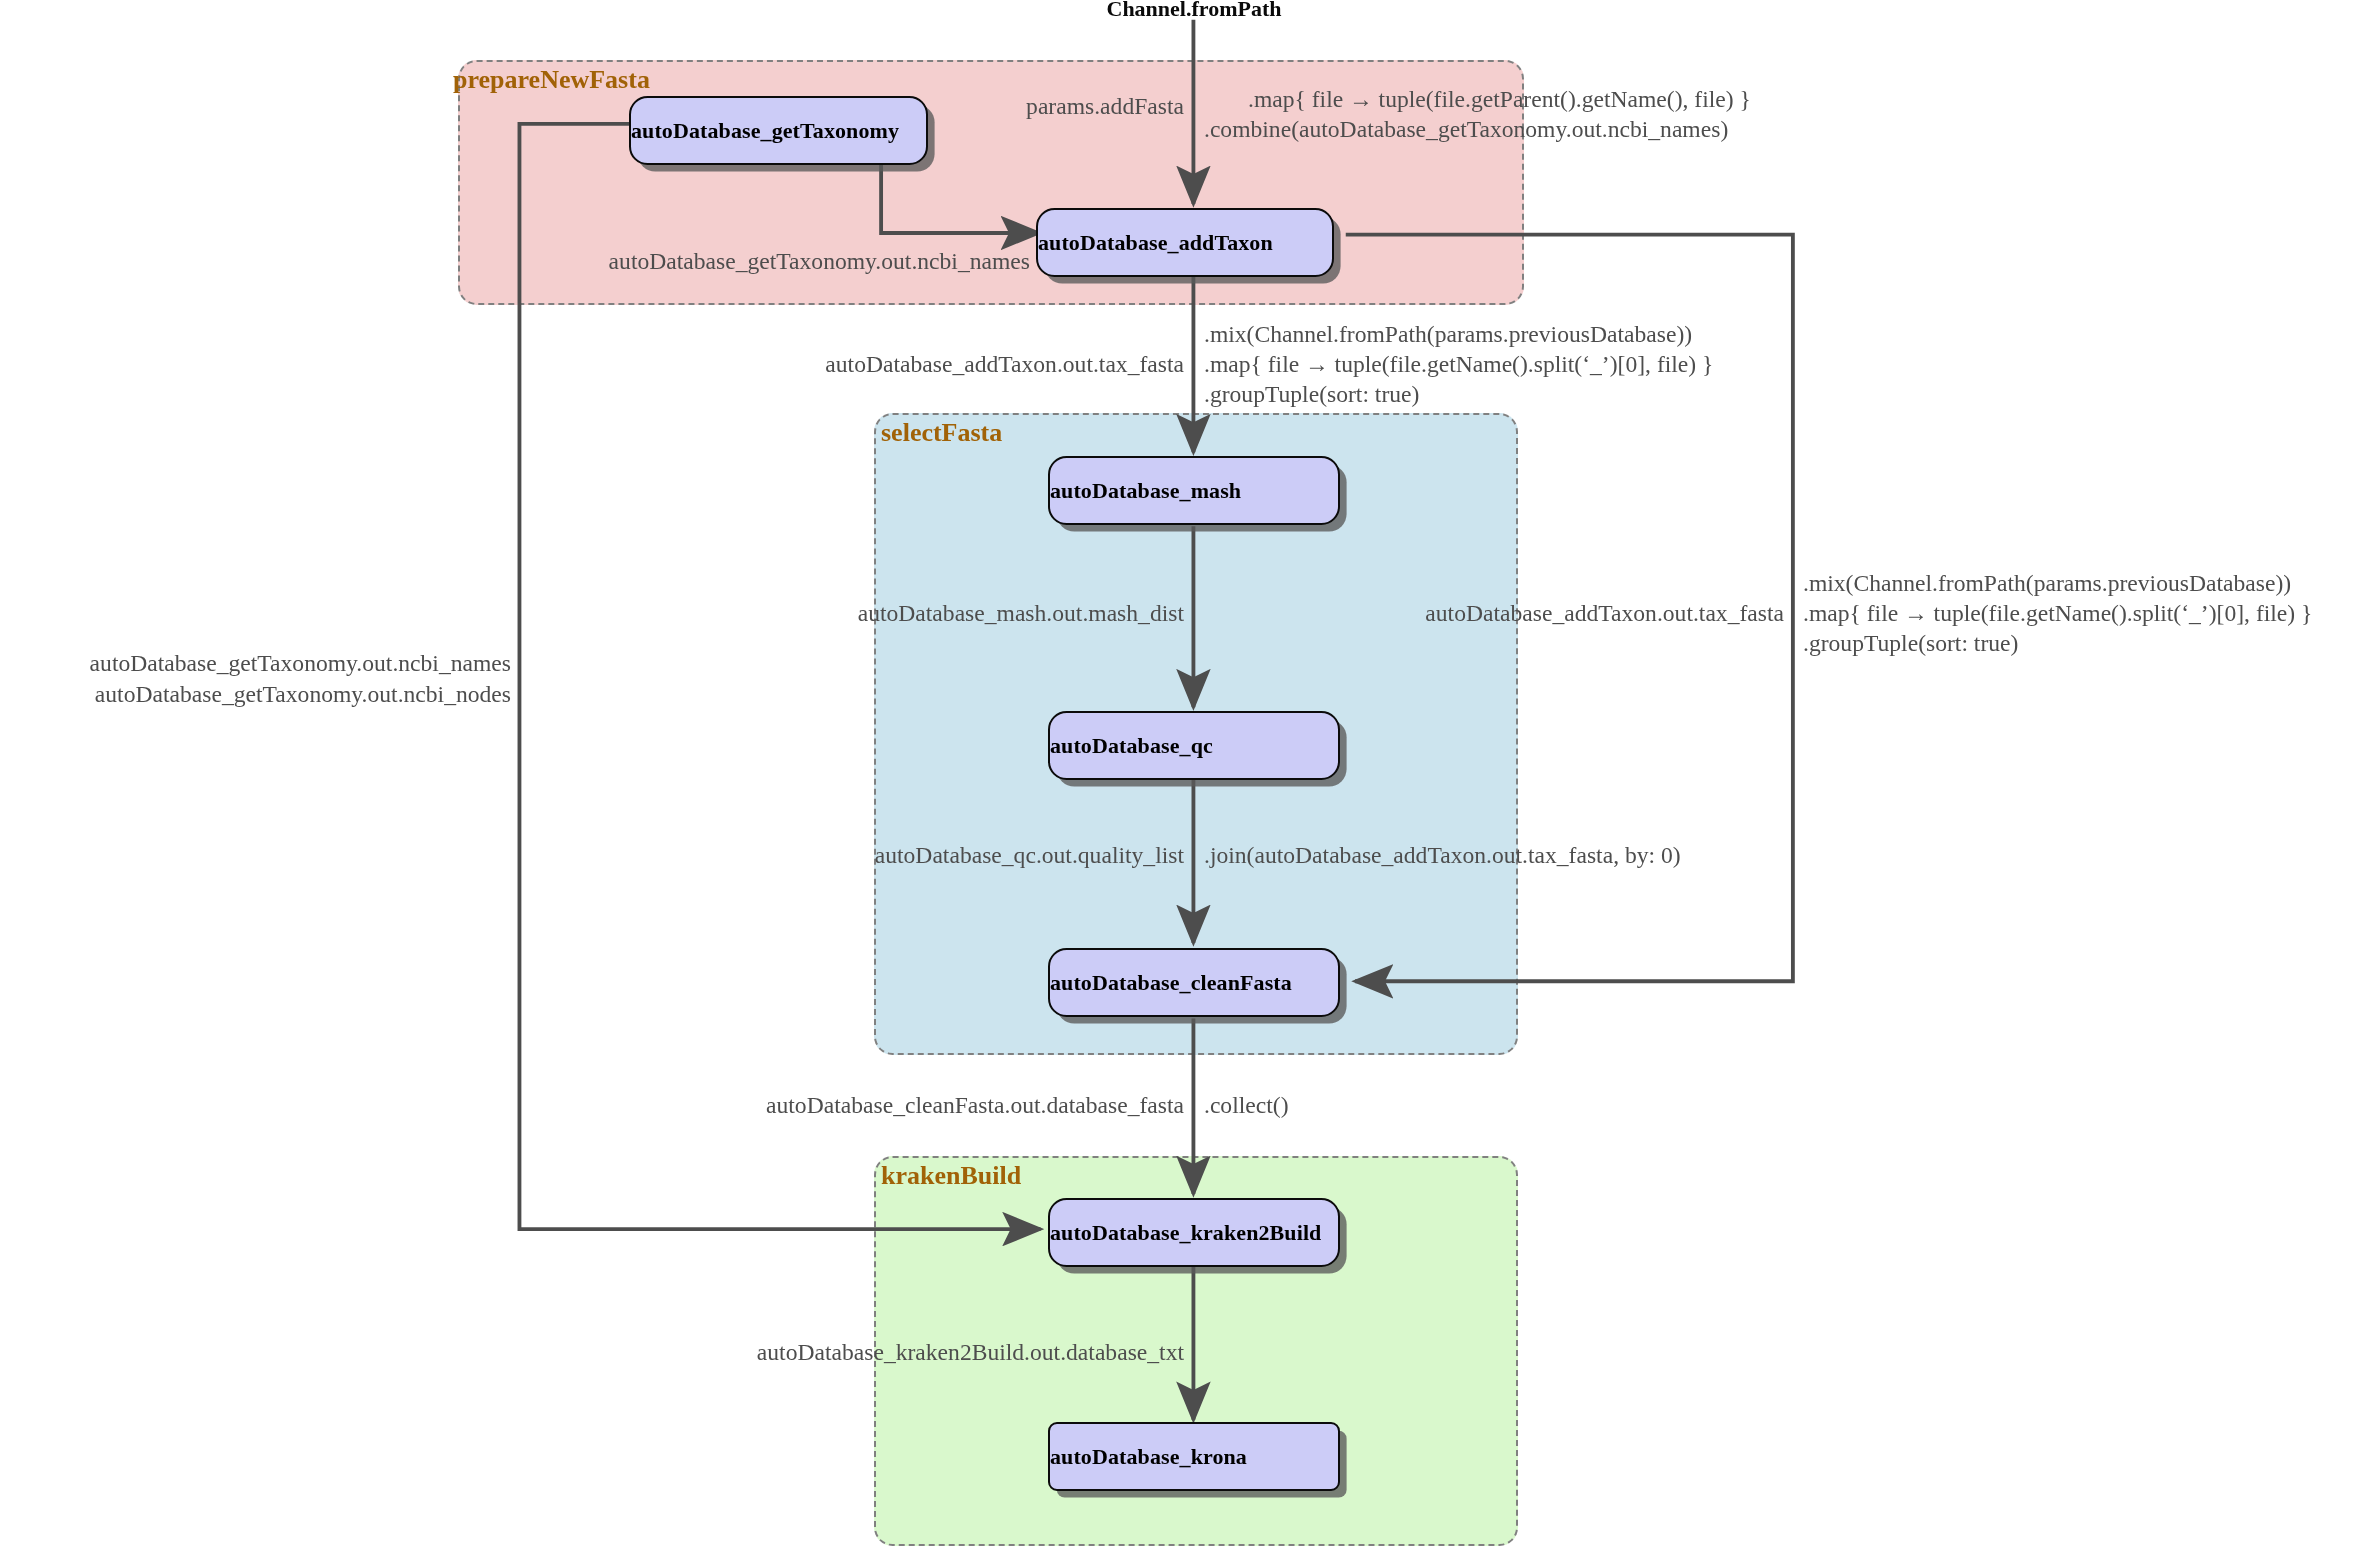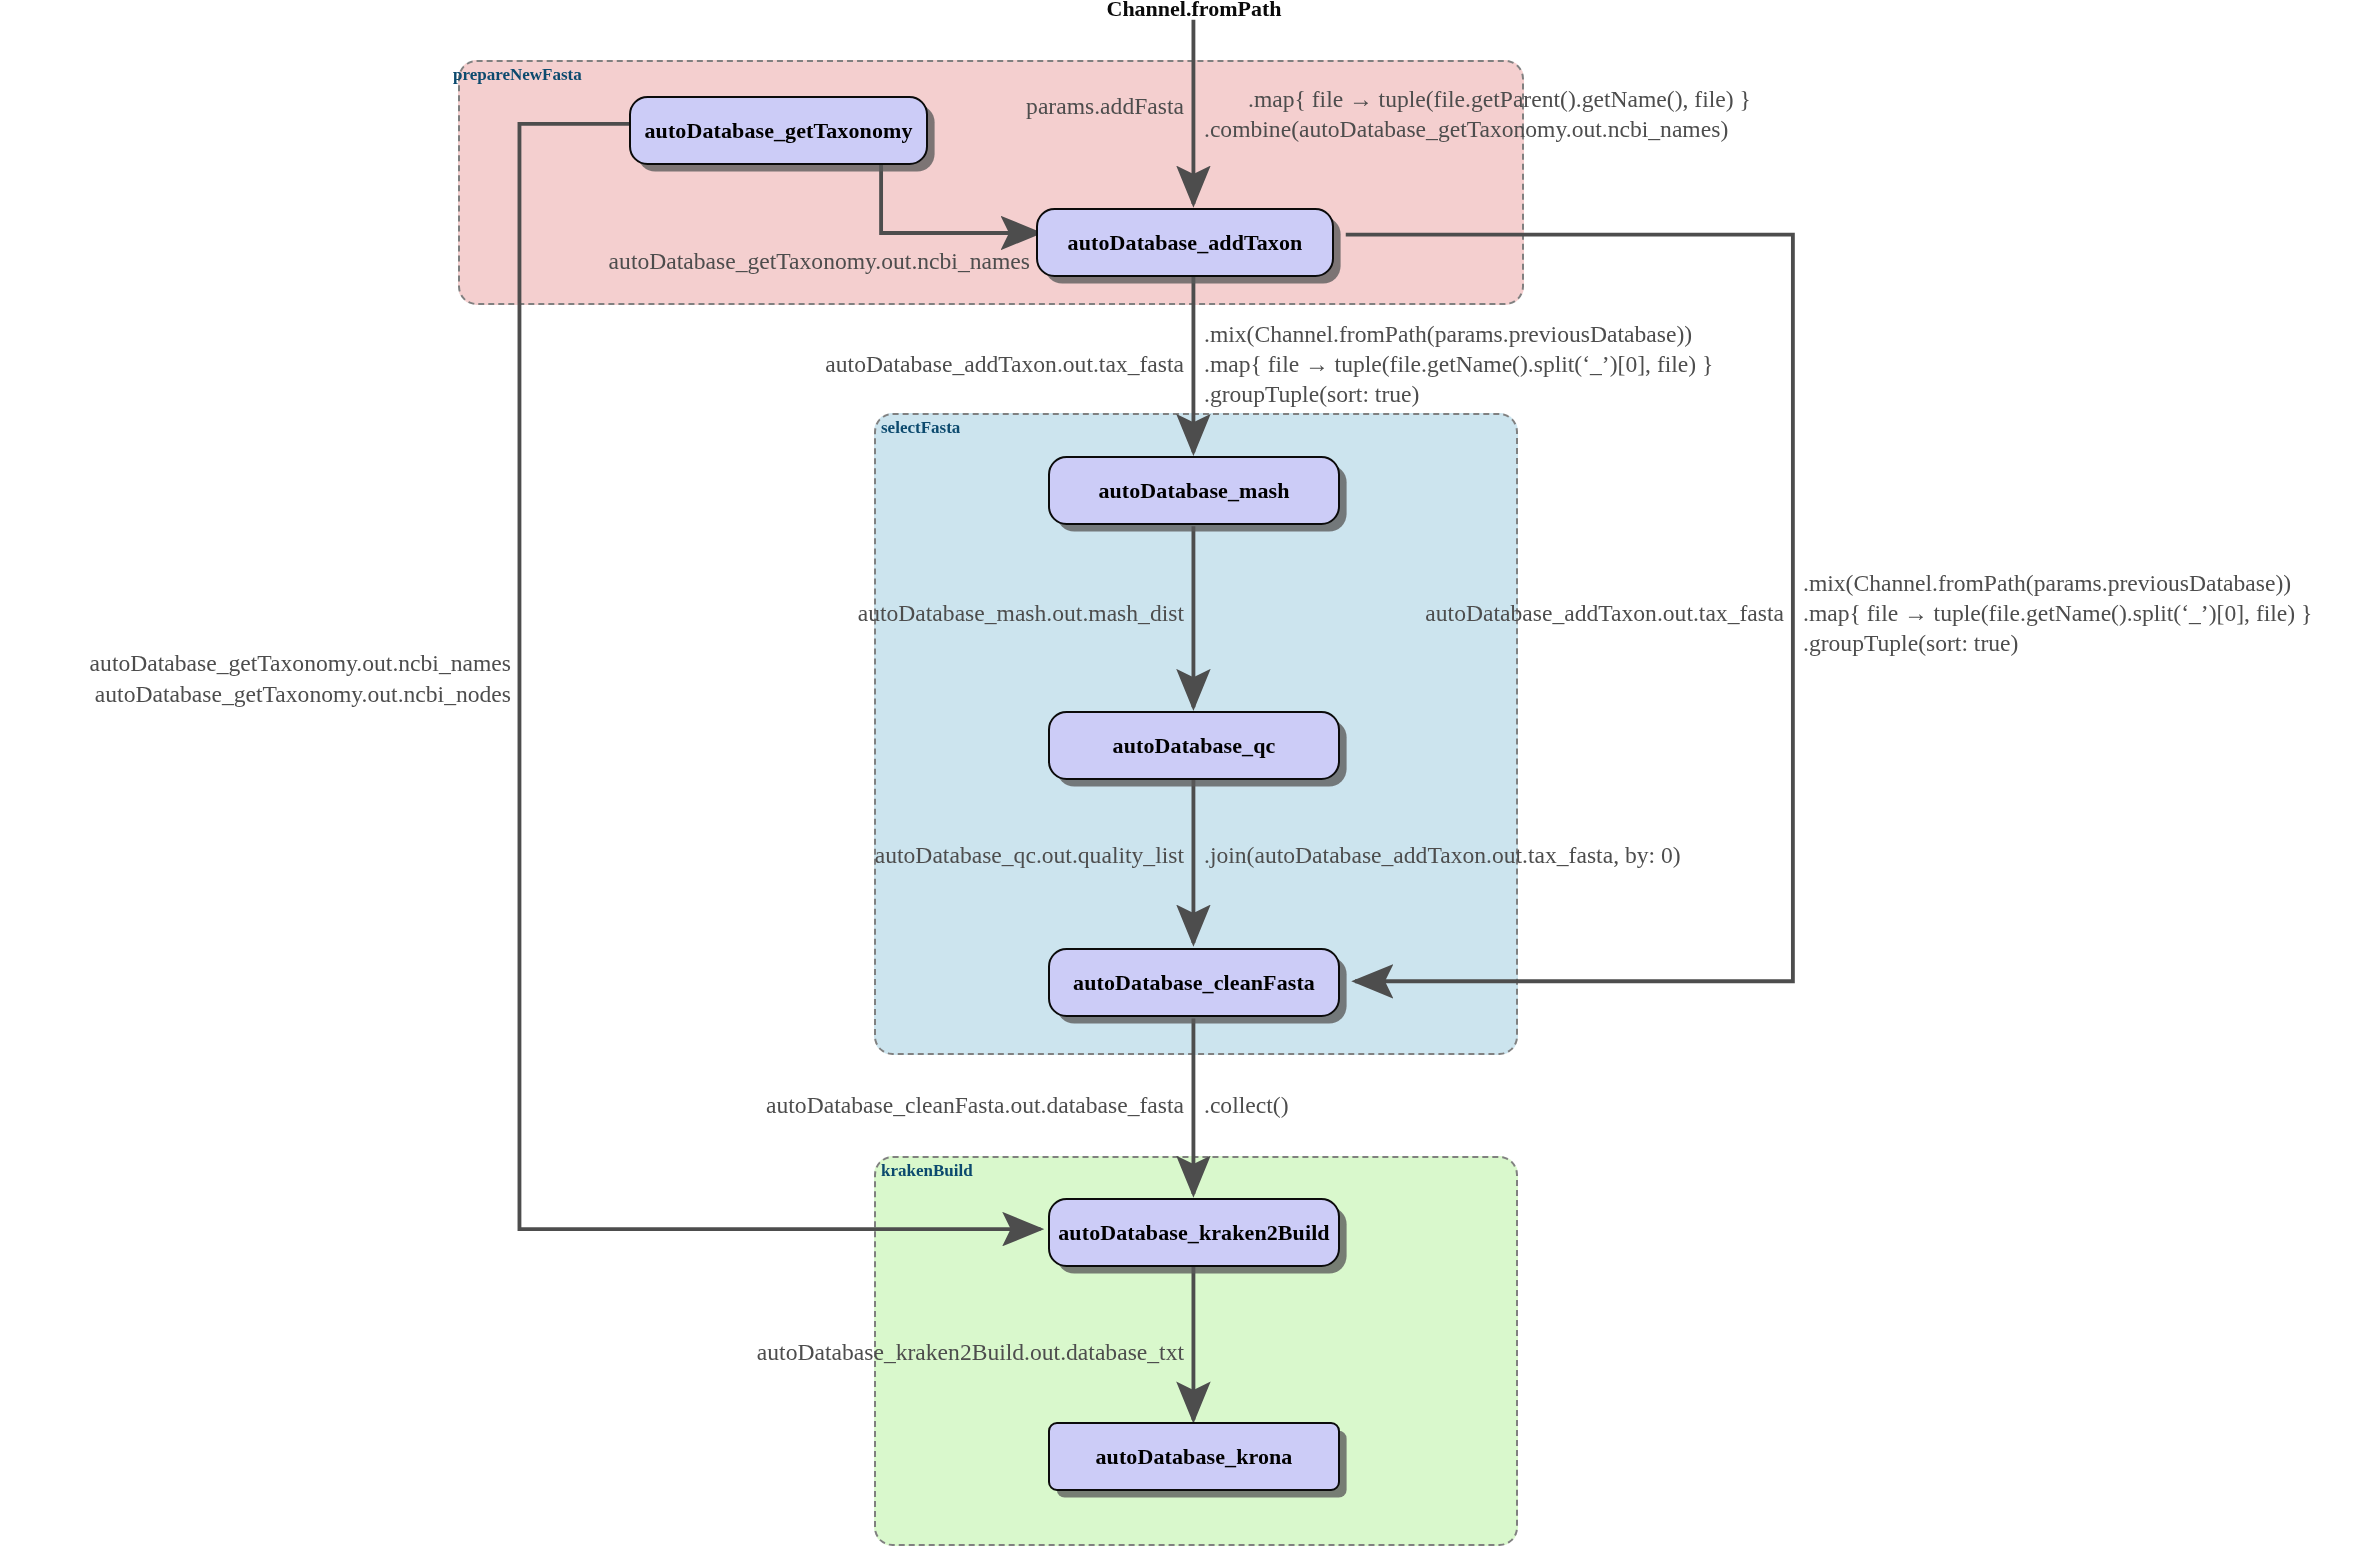--- a/index.html
+++ b/index.html
@@ -10,32 +10,32 @@
     font-family:"Liberation Serif", serif;
     overflow:hidden;
   }
   svg.layer{position:absolute;left:0;top:0;width:2377px;height:1558px;}
 
   
   .group-box{position:absolute;border:2.7px dashed #808080;border-radius:18.6px;box-sizing:border-box;}
   .group-title{
     position:absolute;
     font-family:"Liberation Serif", serif;
-    font-weight:bold;font-size:17px;color:#0c4a6e;
+    font-weight:bold;font-size:26px;color:#a16207;
     white-space:nowrap;
   }
 
   
   .node{
     position:absolute;
     background:#ccccf7;
     border:2.7px solid #0b0b0b;
     border-radius:18.6px;
     box-sizing:border-box;
-    display:flex;align-items:center;justify-content:center;
+    display:flex;align-items:center;
     box-shadow:7.7px 7.7px 0 -1.1px rgba(90,90,90,.78);
     z-index:6;
   }
   .node span{
     font-family:"Liberation Serif", serif;
     font-weight:bold;
     font-size:22px;
     color:#000;
     white-space:nowrap;
     letter-spacing:0.1px;

